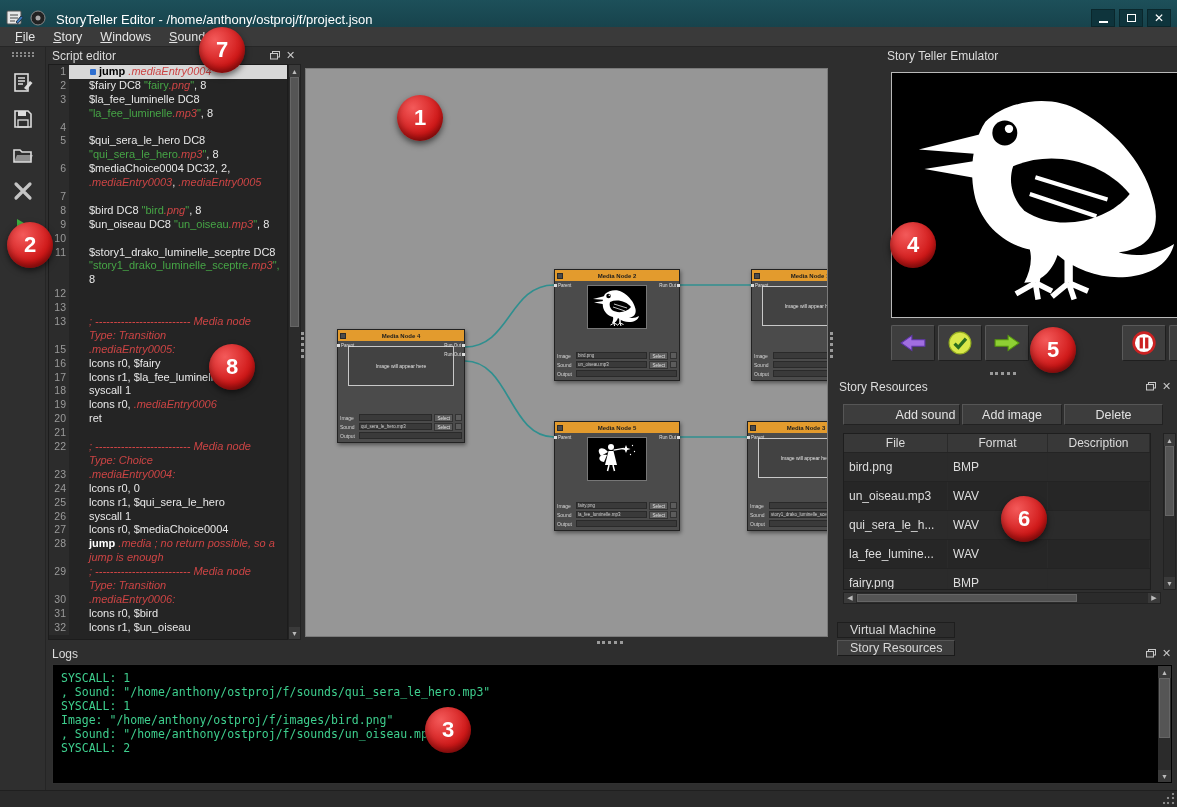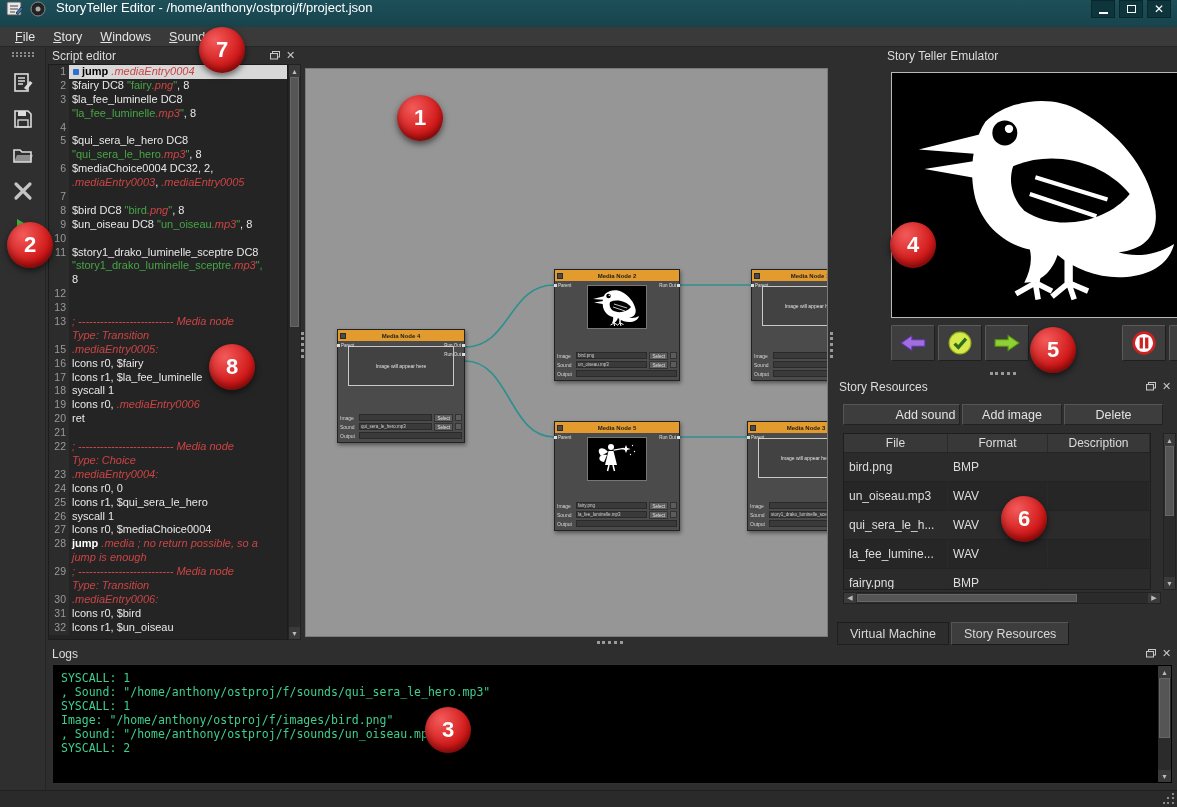--- a/index.html
+++ b/index.html
@@ -7,21 +7,21 @@
   body {
     position:relative; overflow:hidden;
     background:#2e2e2e;
     font-family:"Liberation Sans", sans-serif;
     color:#ddd; font-size:12px;
     -webkit-font-smoothing:antialiased;
   }
 
   
   .titlebar { position:absolute; left:0; top:0; width:1177px; height:27px;
-    background:linear-gradient(#1d505a,#17434c); display:flex; align-items:flex-start; padding:0 6px; }
+    background:linear-gradient(#1d505a,#17434c); display:flex; align-items:flex-end; padding:0 6px; }
   .appicon { width:18px; height:18px; margin-right:5px; display:inline-flex; }
   .wtitle { color:#fff; font-size:13px; margin-left:4px; flex:1; white-space:nowrap; overflow:hidden; }
   .winbtns { display:flex; gap:4px; }
   .wbtn { width:24px; height:18px; background:#0e343c; border:1px solid #0a272c; color:#fff;
     display:flex; align-items:center; justify-content:center; font-size:12px; cursor:pointer; }
   .wbtn .min { width:9px; height:0; border-bottom:2px solid #fff; margin-top:7px; }
   .wbtn .max { width:9px; height:8px; border:1.5px solid #fff; }
 
   
   .menubar { position:absolute; left:0; top:27px; width:1177px; height:20px;
@@ -39,21 +39,21 @@
   .dockhead { height:17px; display:flex; align-items:center; padding:0 4px; color:#dcdcdc; font-size:12px; }
   .dockhead .dtitle { flex:1; white-space:nowrap; }
   .dico { width:13px; height:12px; display:inline-flex; align-items:center; justify-content:center; margin-left:3px; color:#c8c8c8; font-size:11px; cursor:pointer; }
 
   
   .script-dock { position:absolute; left:48px; top:47px; width:253px; height:593px; }
   .editor { position:absolute; left:0; top:17px; right:13px; bottom:0;
     background:#242424; border:1px solid #1c1c1c; overflow:hidden; }
   .crow { display:flex; height:13.9px; line-height:13.9px; font-size:11px; white-space:pre; cursor:text; }
   .ln { width:20px; flex:0 0 20px; background:#2c2c2c; color:#9a9a9a; text-align:right; padding-right:3px; font-size:10.5px; }
-  .ct { flex:1; padding-left:3px; overflow:hidden; }
+  .ct { flex:1; padding-left:20px; overflow:hidden; }
   .crow.sel .ct { background:#d8d8d8; }
   .crow.sel .tp, .crow.sel .tk { color:#000; }
   .tp { color:#e8e8e8; }
   .tk { color:#ffffff; font-weight:bold; }
   .ts { color:#46a546; }
   .tr { color:#cc4444; font-style:italic; }
   .tc { color:#cc4444; font-style:italic; }
   .pcmark { display:inline-block; width:6px; height:6px; background:#2e6fd0; border-radius:1px; margin:0 3px 1px 1px; vertical-align:middle; }
 
   
@@ -109,21 +109,21 @@
   .rtable { position:absolute; left:8px; top:55px; width:308px; bottom:50px; background:#262626; border:1px solid #1e1e1e; overflow:hidden; }
   .rth { display:flex; height:19px; background:#383838; border-bottom:1px solid #242424; }
   .rth span { font-size:12px; color:#ddd; display:flex; align-items:center; justify-content:center; border-right:1px solid #2a2a2a; }
   .c-file { width:104px; } .c-fmt { width:100px; } .c-desc { flex:1; }
   .rtr { display:flex; height:29px; border-bottom:1px solid #232323; cursor:default; }
   .rtr:nth-child(odd) { background:#2b2b2b; }
   .rtr span { font-size:12px; color:#dedede; display:flex; align-items:center; padding-left:5px;
     border-right:1px solid #2a2a2a; overflow:hidden; white-space:nowrap; }
   .res-vsb { position:absolute; right:1px; top:55px; bottom:50px; width:13px; background:#2b2b2b; border:1px solid #222; display:flex; flex-direction:column; }
   .res-hsb { position:absolute; left:8px; right:16px; bottom:36px; }
-  .tabs { position:absolute; left:2px; bottom:2px; height:16px; display:flex; gap:2px; }
+  .tabs { position:absolute; left:2px; bottom:2px; height:16px; display:flex; gap:2px;flex-direction:column; }
   .tab { padding:0 12px; height:23px; display:flex; align-items:center; background:#2d2d2d;
     border:1px solid #1e1e1e; color:#d8d8d8; font-size:12.5px; cursor:pointer; }
   .tab.sel { background:#3d3d3d; border-color:#555 #1a1a1a #1a1a1a #555; }
 
   
   .logs-dock { position:absolute; left:48px; top:645px; width:1129px; height:143px; }
   .logbox { position:absolute; left:4px; top:19px; right:4px; bottom:4px; background:#000;
     border:1px solid #303030; padding:6px 8px; overflow:hidden; }
   .logline { font-family:"DejaVu Sans Mono", monospace; font-size:11.5px; line-height:14px; color:#3ecf8e; white-space:pre; }
   .log-vsb { position:absolute; right:1px; top:1px; bottom:1px; width:13px; background:#2b2b2b; display:flex; flex-direction:column; }

